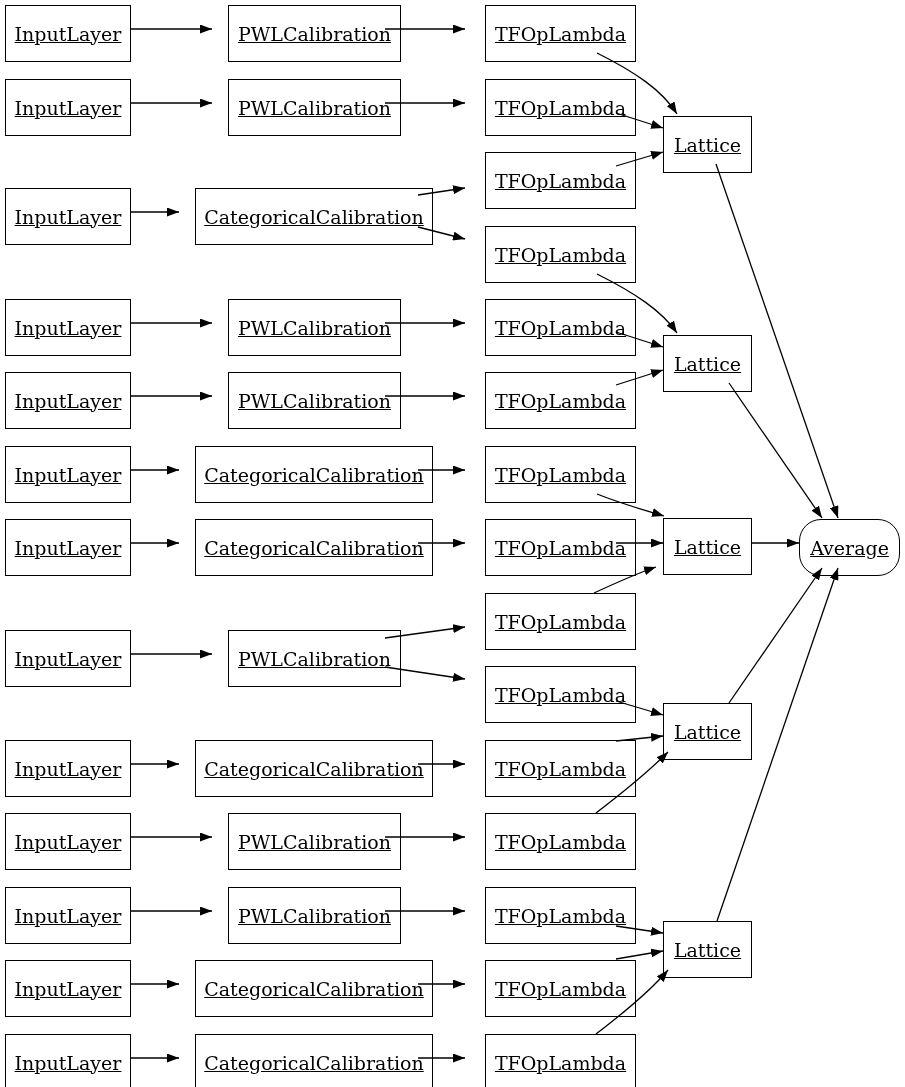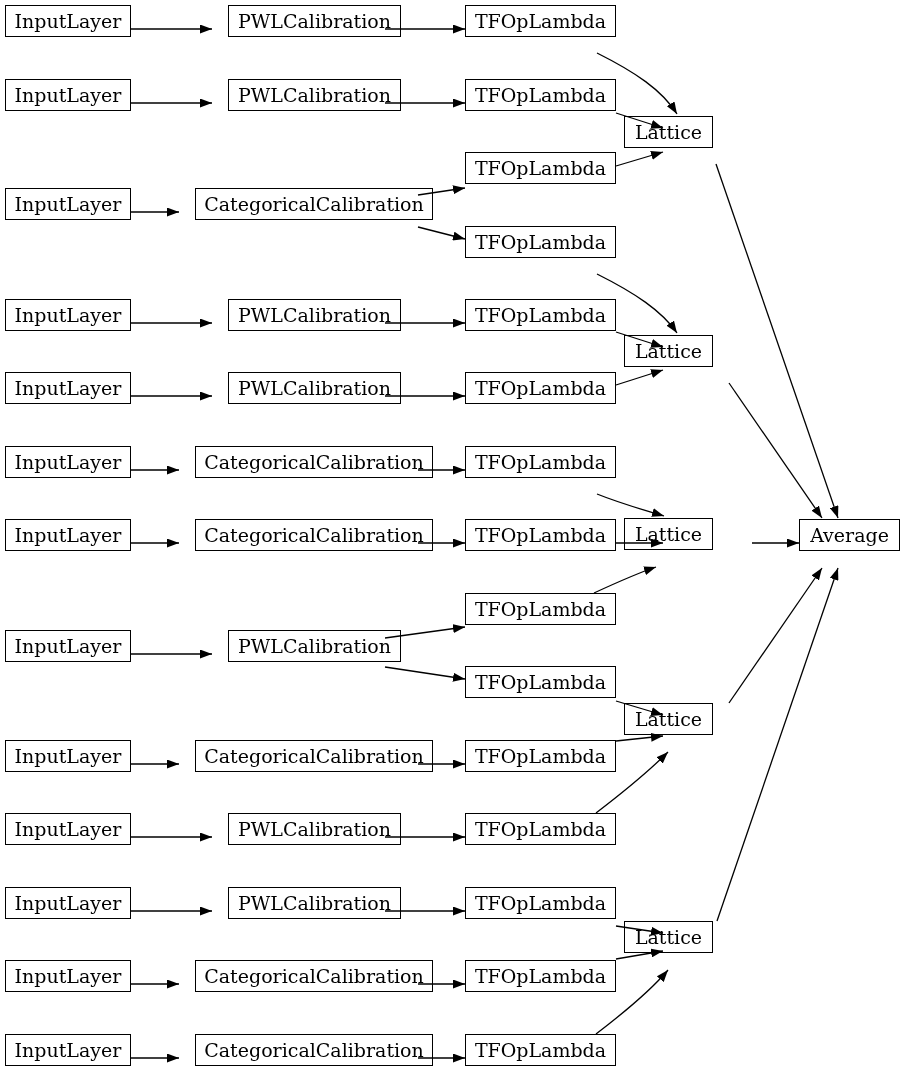--- a/index.html
+++ b/index.html
@@ -2,31 +2,31 @@
 <html><head>
 <meta charset="utf-8">
 <style>
   html,body{margin:0;padding:0;background:#ffffff;}
   .canvas{
     position:relative;width:905px;height:1087px;background:#ffffff;
     font-family:"DejaVu Serif","Liberation Serif",serif;
     overflow:hidden;
   }
   .node{
-    position:absolute;height:32px;box-sizing:border-box;
+    position:absolute;height:57px;box-sizing:border-box;
     background:#ffffff;border:1.5px solid #000000;
     display:flex;align-items:center;justify-content:center;
-    font-size:19px;color:#000000;white-space:nowrap;z-index:1;
+    font-size:19px;color:#000000;white-space:nowrap;z-index:1;text-decoration:underline;
   }
   .il {left:5px;  width:126px;}
   .pwl{left:228px;width:173px;}
   .cat{left:195px;width:238px;}
-  .tfl{left:465px;width:151px;}
-  .lat{left:624px;width:89px;}
-  .avg{left:799px;width:101px;}
+  .tfl{left:485px;width:151px;}
+  .lat{left:663px;width:89px;}
+  .avg{left:799px;width:101px;border-radius:22px;}
   svg.edges{position:absolute;left:0;top:0;z-index:2;pointer-events:none;}
   svg.edges path.e{fill:none;stroke:#000000;stroke-width:1.3px;marker-end:url(#ah);}
 </style>
 </head>
 <body>
 
 <div class="canvas">
 
   <div class="node il" style="top:5px">InputLayer</div>
   <div class="node il" style="top:79px">InputLayer</div>

